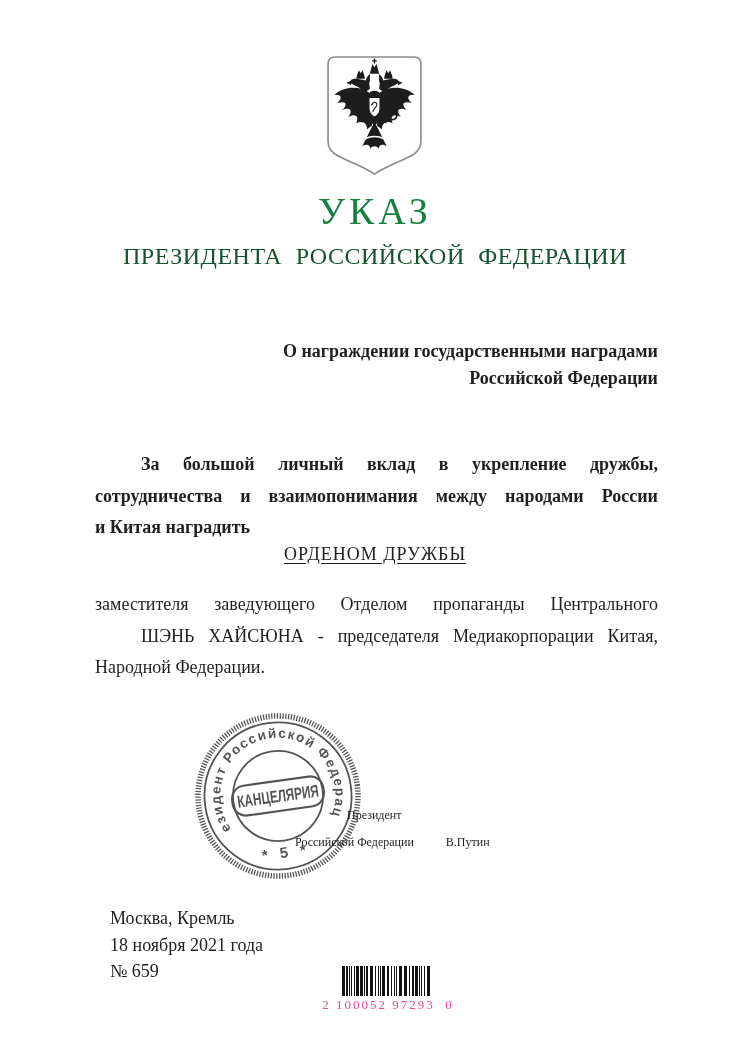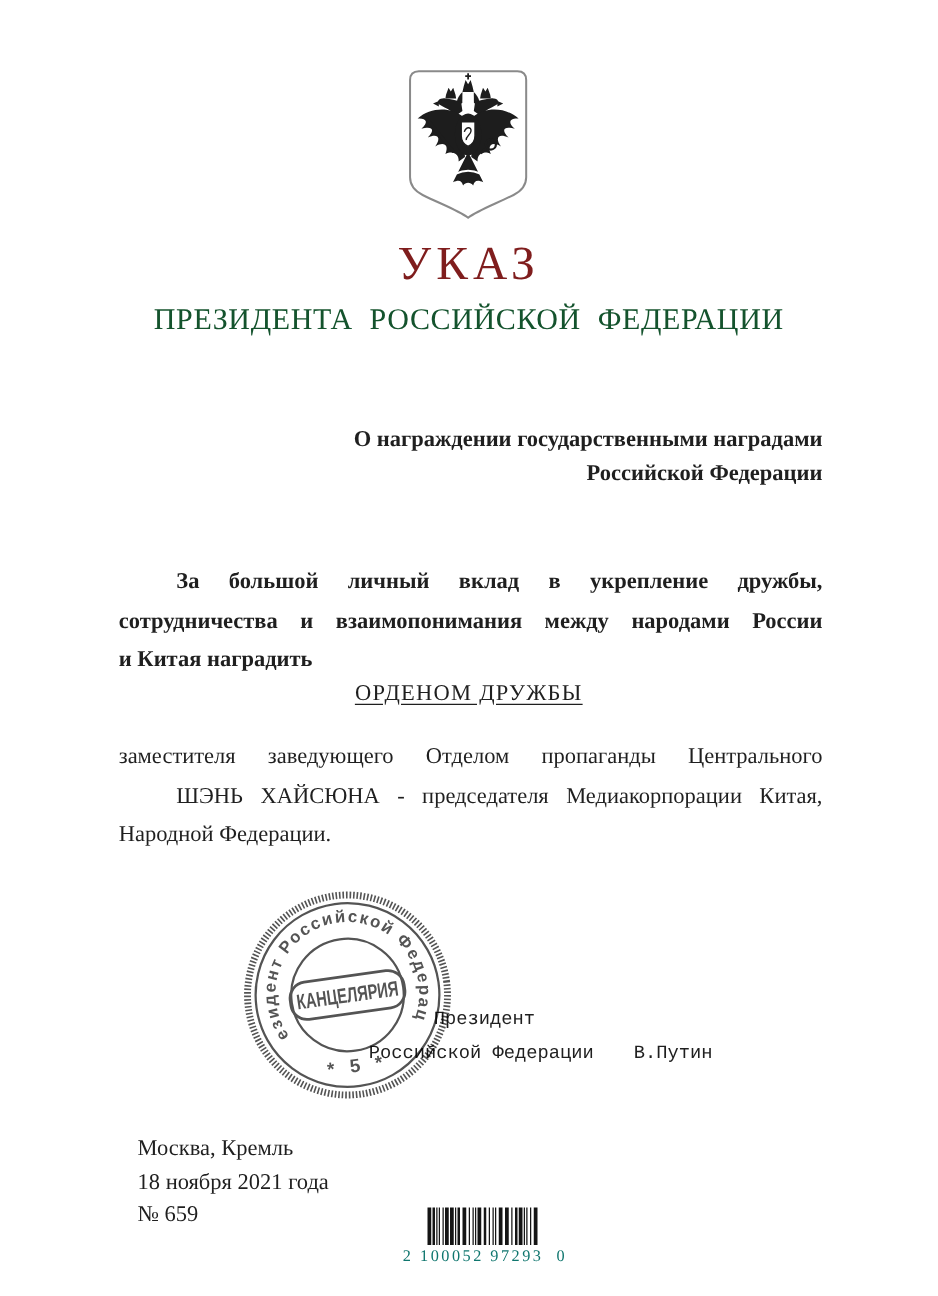--- a/index.html
+++ b/index.html
@@ -21,21 +21,21 @@
     width: 101px; height: 122px;
   }
 
   
   .decree-title {
     position: absolute;
     top: 189px; left: 0; right: 0;
     text-align: center;
     font-size: 38px;
     letter-spacing: 4px;
-    color: #7f1d1d;
+    color: #15803d;
   }
   .decree-issuer {
     position: absolute;
     top: 243px; left: 0; right: 0;
     text-align: center;
     font-size: 24px;
     letter-spacing: 0.5px;
     word-spacing: 7px;
     color: #14532d;
   }
@@ -69,24 +69,23 @@
     text-align: center;
     font-size: 18px;
     letter-spacing: 1px;
   }
   .award-line span { text-decoration: underline; text-underline-offset: 3px; }
 
   
   .signature {
     position: absolute;
     left: 295px; top: 802px;
-    font-size: 15px;
+    font-size: 12px;
     line-height: 27px;
     z-index: 1;
-    font-family: Liberation Mono, monospace;
   }
   .sig-line1 { padding-left: 52px; }
   .sig-name { display: inline-block; margin-left: 32px; }
 
   
   .stamp {
     position: absolute;
     left: 191px; top: 709px;
     width: 174px; height: 174px;
     z-index: 2;
@@ -118,21 +117,21 @@
   }
   .barcode-bars i {
     position: absolute; top: 0; bottom: 0;
     background: #141414;
   }
   .barcode-digits {
     margin-top: 1px;
     font-size: 13px;
     letter-spacing: 2px;
     white-space: pre;
-    color: #0f766e;
+    color: #ec4899;
   }
 </style>
 </head>
 <body>
 
 <div class="page">
 
   <div class="emblem">
     <svg viewBox="0 0 100 120" xmlns="http://www.w3.org/2000/svg">
       <path d="M11,2 H89 Q96,2 96,9 V86 Q96,95 86,100 C72,107 58,112 50,118 C42,112 28,107 14,100 Q4,95 4,86 V9 Q4,2 11,2 Z" fill="#ffffff" stroke="#8a8a8a" stroke-width="1.6"></path>

